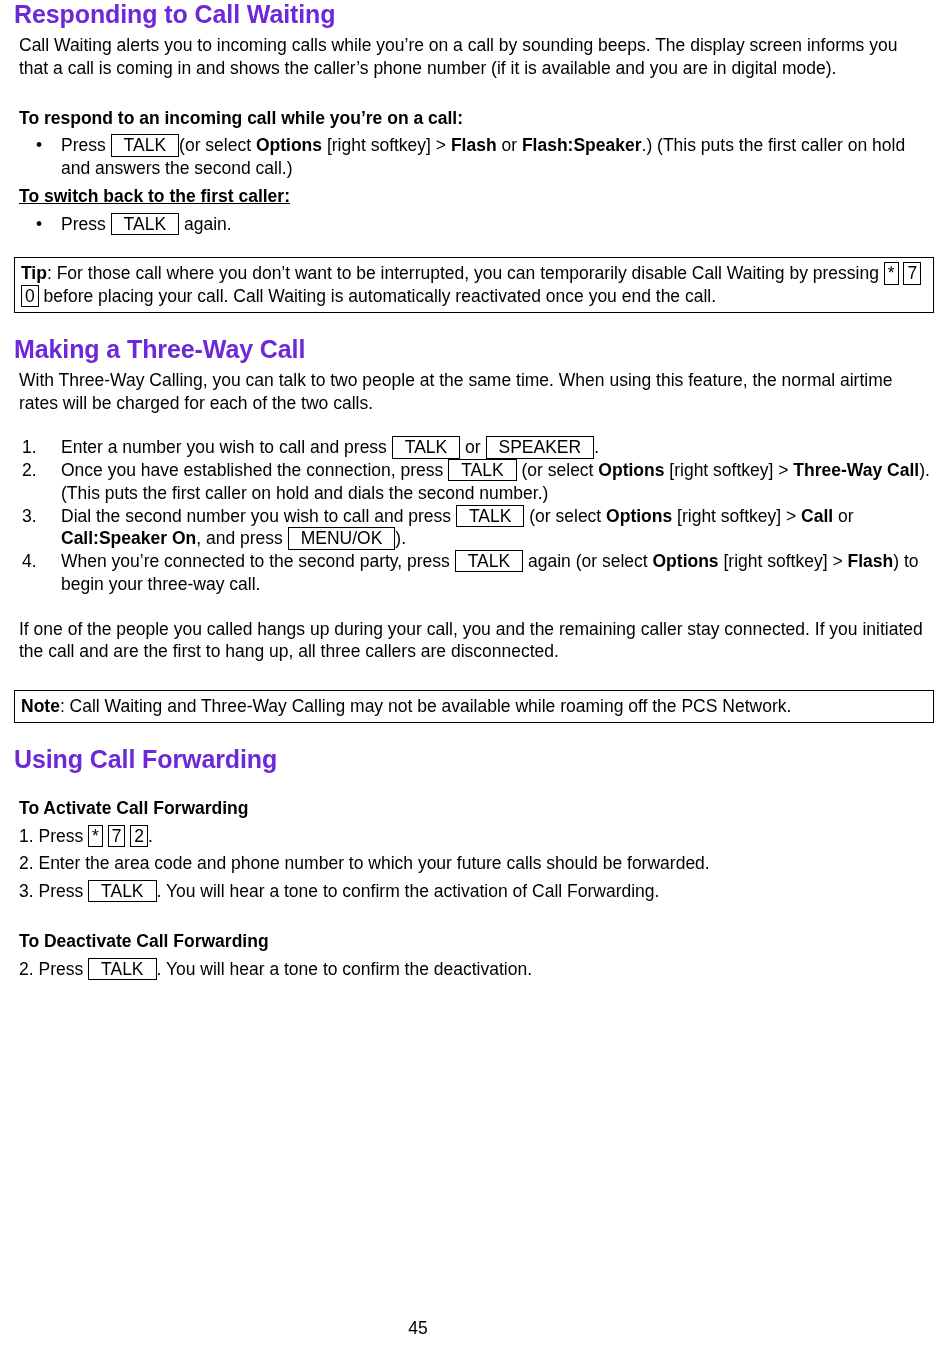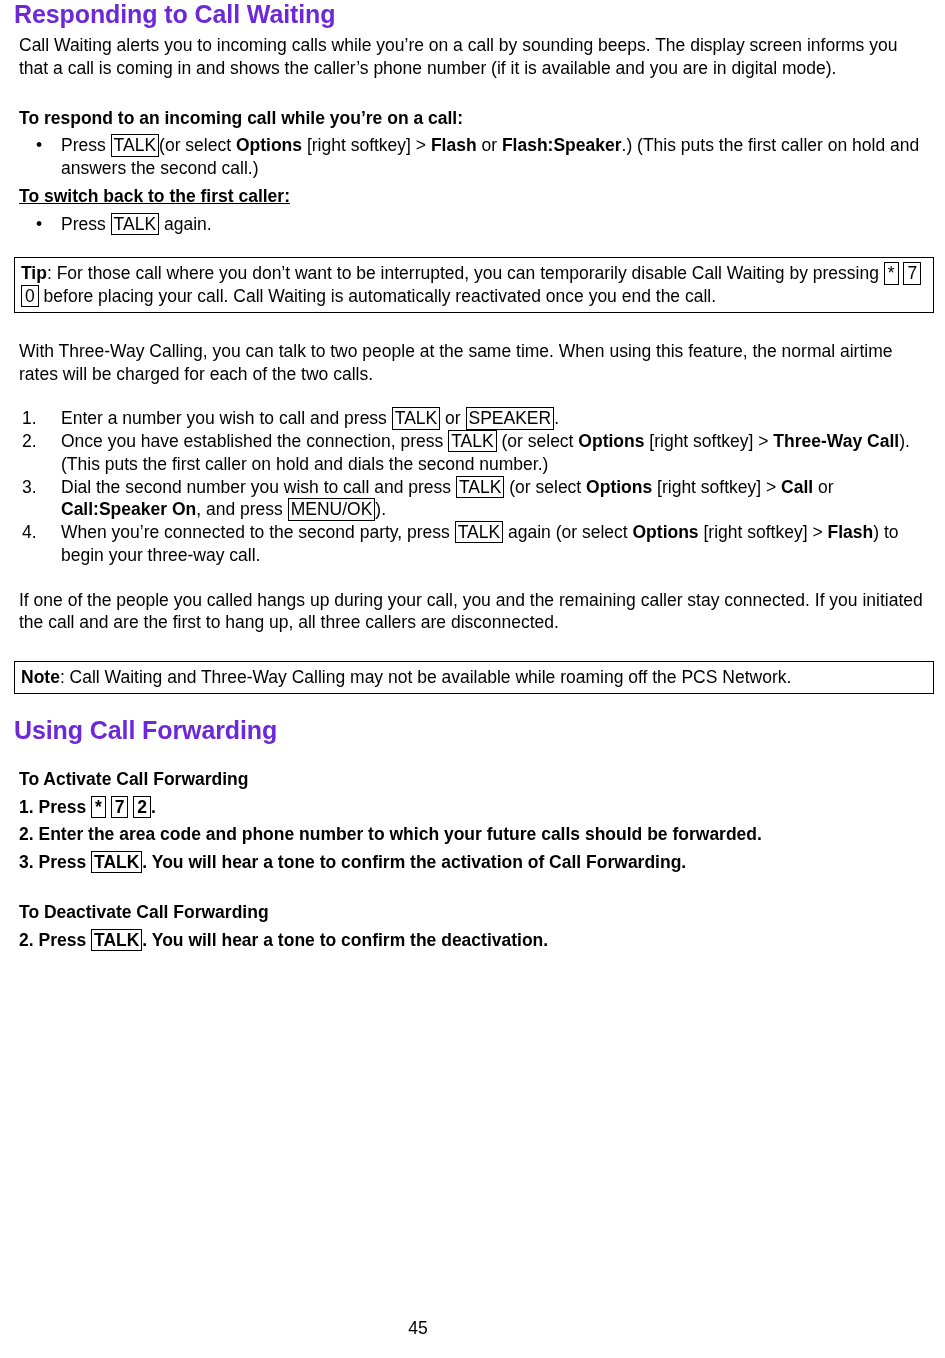--- a/index.html
+++ b/index.html
@@ -41,21 +41,21 @@
     margin: 5px;
     font-size: 17.5px;
     line-height: 1.30;
   }
   .gap-md { height: 17px; }
   .gap-lg { height: 22px; }
   .b { font-weight: bold; }
   .bu { font-weight: bold; text-decoration: underline; }
   .keycap {
     border: 1px solid #000;
-    padding: 0 2px;
+    padding: 0 12px;
     display: inline-block;
     line-height: 1.17;
     margin: 0 0px;
     font-size: 17.5px;
   }
   .keycap.narrow { padding: 0 3px; }
   ul.bullets {
     margin: 0;
     padding: 0;
     list-style: none;
@@ -88,21 +88,21 @@
     left: 8px;
     top: 0;
     width: 26px;
   }
   .boxed {
     border: 1px solid #000;
     padding: 4px 6px 4px 6px;
     box-sizing: border-box;
     line-height: 1.30;
   }
-  .numlist-plain { margin: 0; font-weight: bold; }
+  .numlist-plain { margin: 0; }
   .pagenum {
     position: absolute;
     left: 0;
     top: 1317px;
     width: 836px;
     text-align: center;
     font-size: 17.5px;
   }
 </style>
 </head>
@@ -133,20 +133,21 @@
     </ul>
 
     <div class="gap-lg"></div>
 
     <div class="boxed">
       <span class="b">Tip</span><span>: For those call where you don’t want to be interrupted, you can temporarily disable Call Waiting by pressing </span><span class="keycap narrow">*</span> <span class="keycap narrow">7</span> <span class="keycap narrow">0</span><span> before placing your call. Call Waiting is automatically reactivated once you end the call.</span>
     </div>
 
     <div class="gap-lg"></div>
 
+    <h2 class="heading">Making a Three-Way Call</h2>
     <p class="body">With Three-Way Calling, you can talk to two people at the same time. When using this feature, the normal airtime rates will be charged for each of the two calls.</p>
 
     <div class="gap-md"></div>
 
 
     <ol class="numbers">
       <li>
         <span class="num">1.</span><span>Enter a number you wish to call and press </span><span class="keycap">TALK</span><span> or </span><span class="keycap">SPEAKER</span><span>.</span>
       </li>
       <li>

